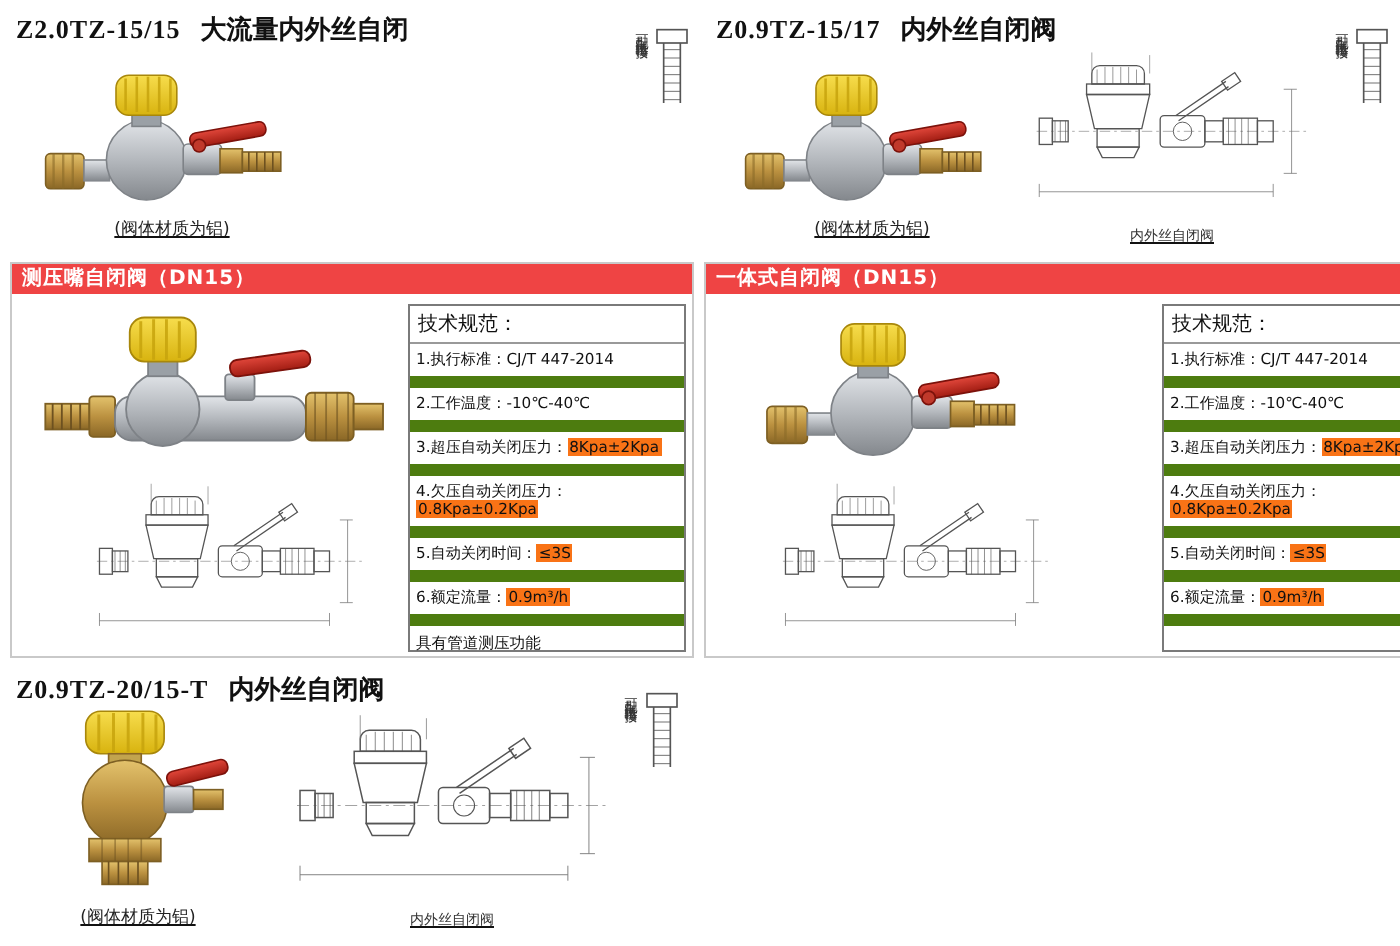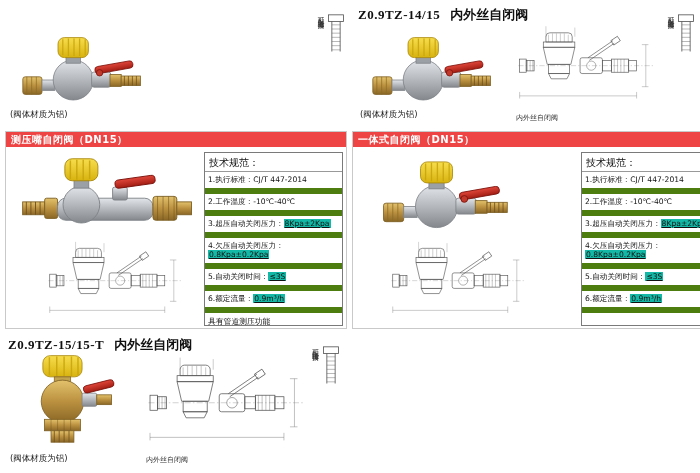--- a/index.html
+++ b/index.html
@@ -11,33 +11,33 @@
   .sec-p1 { left:8px;   top:6px;   width:340px; height:124px; }
   .sec-p2 { left:358px; top:6px;   width:338px; height:124px; }
   .sec-p3 { left:5px;   top:131px; width:342px; height:198px; }
   .sec-p4 { left:352px; top:131px; width:372px; height:198px; }
   .sec-p5 { left:8px;   top:336px; width:430px; height:134px; }
 
   .ptitle { font-size:13px; font-weight:bold; white-space:nowrap; }
   .model { font-family:"Liberation Serif","DejaVu Serif",serif; letter-spacing:.5px; }
   .pname { margin-left:10px; font-size:13px; }
 
-  figure { position:absolute; text-align:left; }
+  figure { position:absolute; text-align:center;text-decoration:underline; }
   figcaption { font-size:8.5px; color:#222; margin-top:1px; }
   .dcap { font-size:7px; color:#333; }
 
   .midsec { border:1px solid #c9c9c9; background:#fff; }
   .blue-bar { height:15px; background:#ef4444; color:#fff; font-size:10px;
               line-height:15px; padding-left:5px; font-weight:bold; letter-spacing:.5px; }
 
   .spec-panel { position:absolute; border:1px solid #7a7a7a; background:#fff;
                 font-size:7.6px; line-height:1.3; }
   .spec-title { padding:3px 4px 2px 4px; border-bottom:1px solid #999; font-size:10px; }
   .spec-row { padding:3px 3px; border-bottom:6px solid #4d7c0f; }
-  .spec-row .val.hl { background:#14b8a6; padding:0 1px;text-decoration:underline; }
+  .spec-row .val.hl { background:#f97316; padding:0 1px; }
   .spec-foot { padding:4px 3px; font-size:7.8px; }
 
   .inset { position:absolute; display:flex; align-items:flex-start; gap:2px; }
   .inote { writing-mode:vertical-rl; font-size:6.5px; color:#333; letter-spacing:1px; line-height:1; }
 
   svg { display:block; margin:0 auto; }
 </style>
 </head>
 <body>
 
@@ -146,37 +146,40 @@
         <path d="M7 10v36M17 10v36"></path>
         <path d="M7 14h10M7 19h10M7 24h10M7 29h10M7 34h10M7 39h10M7 44h10" stroke-width=".5"></path>
       </g>
     </symbol>
   </defs>
 </svg>
 
 <div class="page">
 
   <section class="sec sec-p1">
+    <h2 class="ptitle">
+      <span class="model">Z2.0TZ-15/15</span><span class="pname">大流量内外丝自闭</span>
+    </h2>
     <figure class="photo" style="left:2px;top:26px;width:152px;">
       <svg width="148" height="76" viewBox="0 0 160 95">
           <use href="#sym-valve-diag"></use>
         </svg>
       <figcaption>(阀体材质为铝)</figcaption>
     </figure>
     <div class="inset" style="right:2px;top:6px;">
       <span class="inote">可配宝塔嘴接口</span>
       <svg width="20" height="44" viewBox="0 0 24 50">
           <use href="#sym-detail"></use>
         </svg>
     </div>
   </section>
 
   <section class="sec sec-p2">
     <h2 class="ptitle">
-      <span class="model">Z0.9TZ-14/15</span><span class="pname">内外丝自闭阀</span>
+      <span class="model">Z0.9TZ-15/17</span><span class="pname">内外丝自闭阀</span>
     </h2>
     <figure class="photo" style="left:2px;top:26px;width:152px;">
       <svg width="148" height="76" viewBox="0 0 160 95">
           <use href="#sym-valve-diag"></use>
         </svg>
       <figcaption>(阀体材质为铝)</figcaption>
     </figure>
     <figure class="drawing" style="left:158px;top:12px;width:140px;">
       <svg width="138" height="94" viewBox="0 0 210 130">
           <use href="#sym-drawing"></use>
@@ -237,21 +240,21 @@
       <div class="spec-row"><span>2.工作温度：</span><span class="val">-10℃-40℃</span></div>
       <div class="spec-row"><span>3.超压自动关闭压力：</span><span class="val hl">8Kpa±2Kpa</span></div>
       <div class="spec-row"><span>4.欠压自动关闭压力：</span><span class="val hl">0.8Kpa±0.2Kpa</span></div>
       <div class="spec-row"><span>5.自动关闭时间：</span><span class="val hl">≤3S</span></div>
       <div class="spec-row"><span>6.额定流量：</span><span class="val hl">0.9m³/h</span></div>
     </aside>
   </section>
 
   <section class="sec sec-p5">
     <h2 class="ptitle">
-      <span class="model">Z0.9TZ-15/15-T</span><span class="pname">内外丝自闭阀</span>
+      <span class="model">Z0.9TZ-20/15-T</span><span class="pname">内外丝自闭阀</span>
     </h2>
     <figure class="photo" style="left:2px;top:18px;width:118px;">
       <svg width="110" height="98" viewBox="0 0 120 120">
           <use href="#sym-valve-v"></use>
         </svg>
       <figcaption>(阀体材质为铝)</figcaption>
     </figure>
     <figure class="drawing" style="left:138px;top:14px;width:160px;">
       <svg width="158" height="104" viewBox="0 0 210 130">
           <use href="#sym-drawing"></use>

